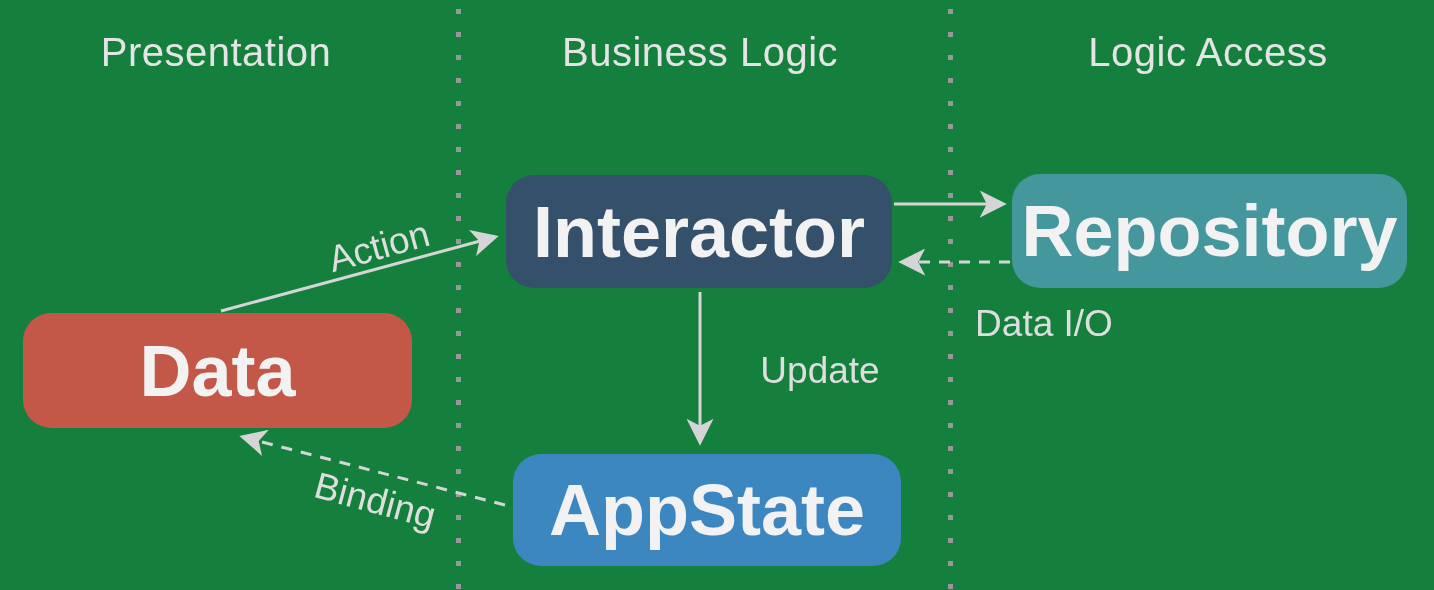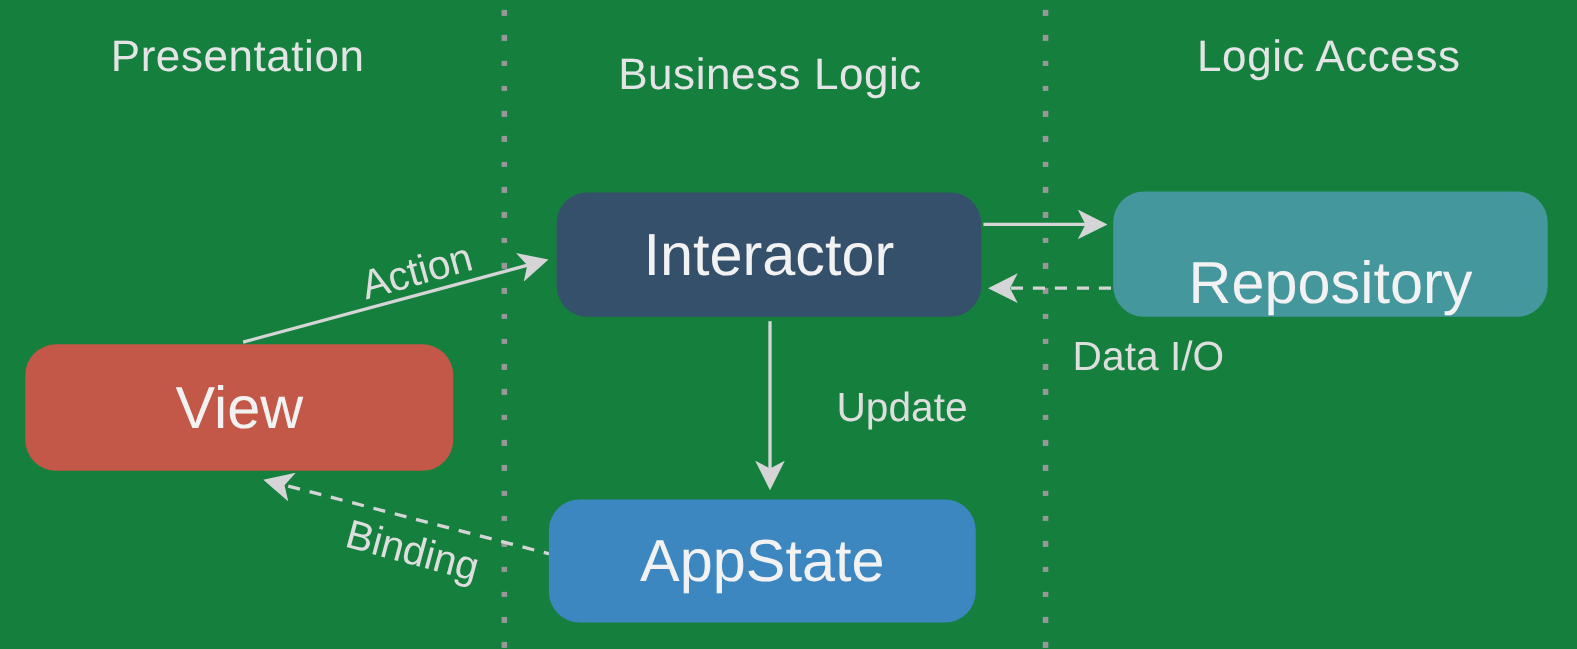--- a/index.html
+++ b/index.html
@@ -26,22 +26,22 @@
     background-position:0 9px;
   }
   .node{
     position:absolute;
     border-radius:28px;
     display:flex;
     align-items:center;
     justify-content:center;
   }
   .node-label{
-    font-size:54px;
-    font-weight:normal;
+    font-size:72px;
+    font-weight:bold;
     color:#f2f2f2;
     white-space:nowrap;
   }
   .edge-label{
     position:absolute;
     transform:translate(-50%,-50%);
     font-size:37px;
     color:#dededf;
     white-space:nowrap;
   }
@@ -54,21 +54,21 @@
 </style>
 </head>
 <body>
 
 <div id="stage">
 
   <div class="divider" style="left:456px;"></div>
   <div class="divider" style="left:948px;"></div>
 
   <div class="col-label" style="left:216px;top:52px;">Presentation</div>
-  <div class="col-label" style="left:700px;top:52px;margin-top:16px;">Business Logic</div>
+  <div class="col-label" style="left:700px;top:52px;">Business Logic</div>
   <div class="col-label" style="left:1208px;top:52px;">Logic Access</div>
 
   <svg id="edges" width="1434" height="590" viewBox="0 0 1434 590">
     <defs>
       <marker id="arrow" viewBox="0 0 10 10" refX="8.6" refY="5" markerWidth="9" markerHeight="9" orient="auto-start-reverse">
         <path class="arrowhead" d="M0,0 L10,5 L0,10 L2.6,5 Z"></path>
       </marker>
     </defs>
     <line class="edge-line" x1="221" y1="311" x2="495" y2="237" marker-end="url(#arrow)"></line>
     <line class="edge-line" x1="700" y1="292" x2="700" y2="442" marker-end="url(#arrow)"></line>
@@ -76,25 +76,25 @@
     <line class="edge-line" x1="894" y1="204" x2="1003" y2="204" marker-end="url(#arrow)"></line>
     <line class="edge-line dashed" x1="1010" y1="262" x2="902" y2="262" marker-end="url(#arrow)"></line>
   </svg>
 
   <div class="edge-label tilt-up" style="left:379px;top:247px;">Action</div>
   <div class="edge-label" style="left:820px;top:371px;">Update</div>
   <div class="edge-label tilt-down" style="left:375px;top:501px;">Binding</div>
   <div class="edge-label" style="left:1044px;top:324px;text-align:right;">Data I/O</div>
 
   <div class="node" style="left: 23px; top: 313px; width: 389px; height: 115px; background-color: rgb(195, 87, 72);">
-    <span class="node-label">View</span>
+    <span class="node-label">Data</span>
   </div>
   <div class="node" style="left: 506px; top: 175px; width: 386px; height: 113px; background-color: rgb(52, 80, 107);">
     <span class="node-label">Interactor</span>
   </div>
-  <div class="node" style="left: 499px; top: 454px; width: 388px; height: 112px; background-color: rgb(61, 135, 192);">
+  <div class="node" style="left: 513px; top: 454px; width: 388px; height: 112px; background-color: rgb(61, 135, 192);">
     <span class="node-label">AppState</span>
   </div>
-  <div class="node" style="left: 1012px; top: 174px; width: 395px; height: 114px; background-color: rgb(69, 151, 158); align-items: flex-end;">
+  <div class="node" style="left: 1012px; top: 174px; width: 395px; height: 114px; background-color: rgb(69, 151, 158);">
     <span class="node-label">Repository</span>
   </div>
 
 </div>
 
 </body></html>

